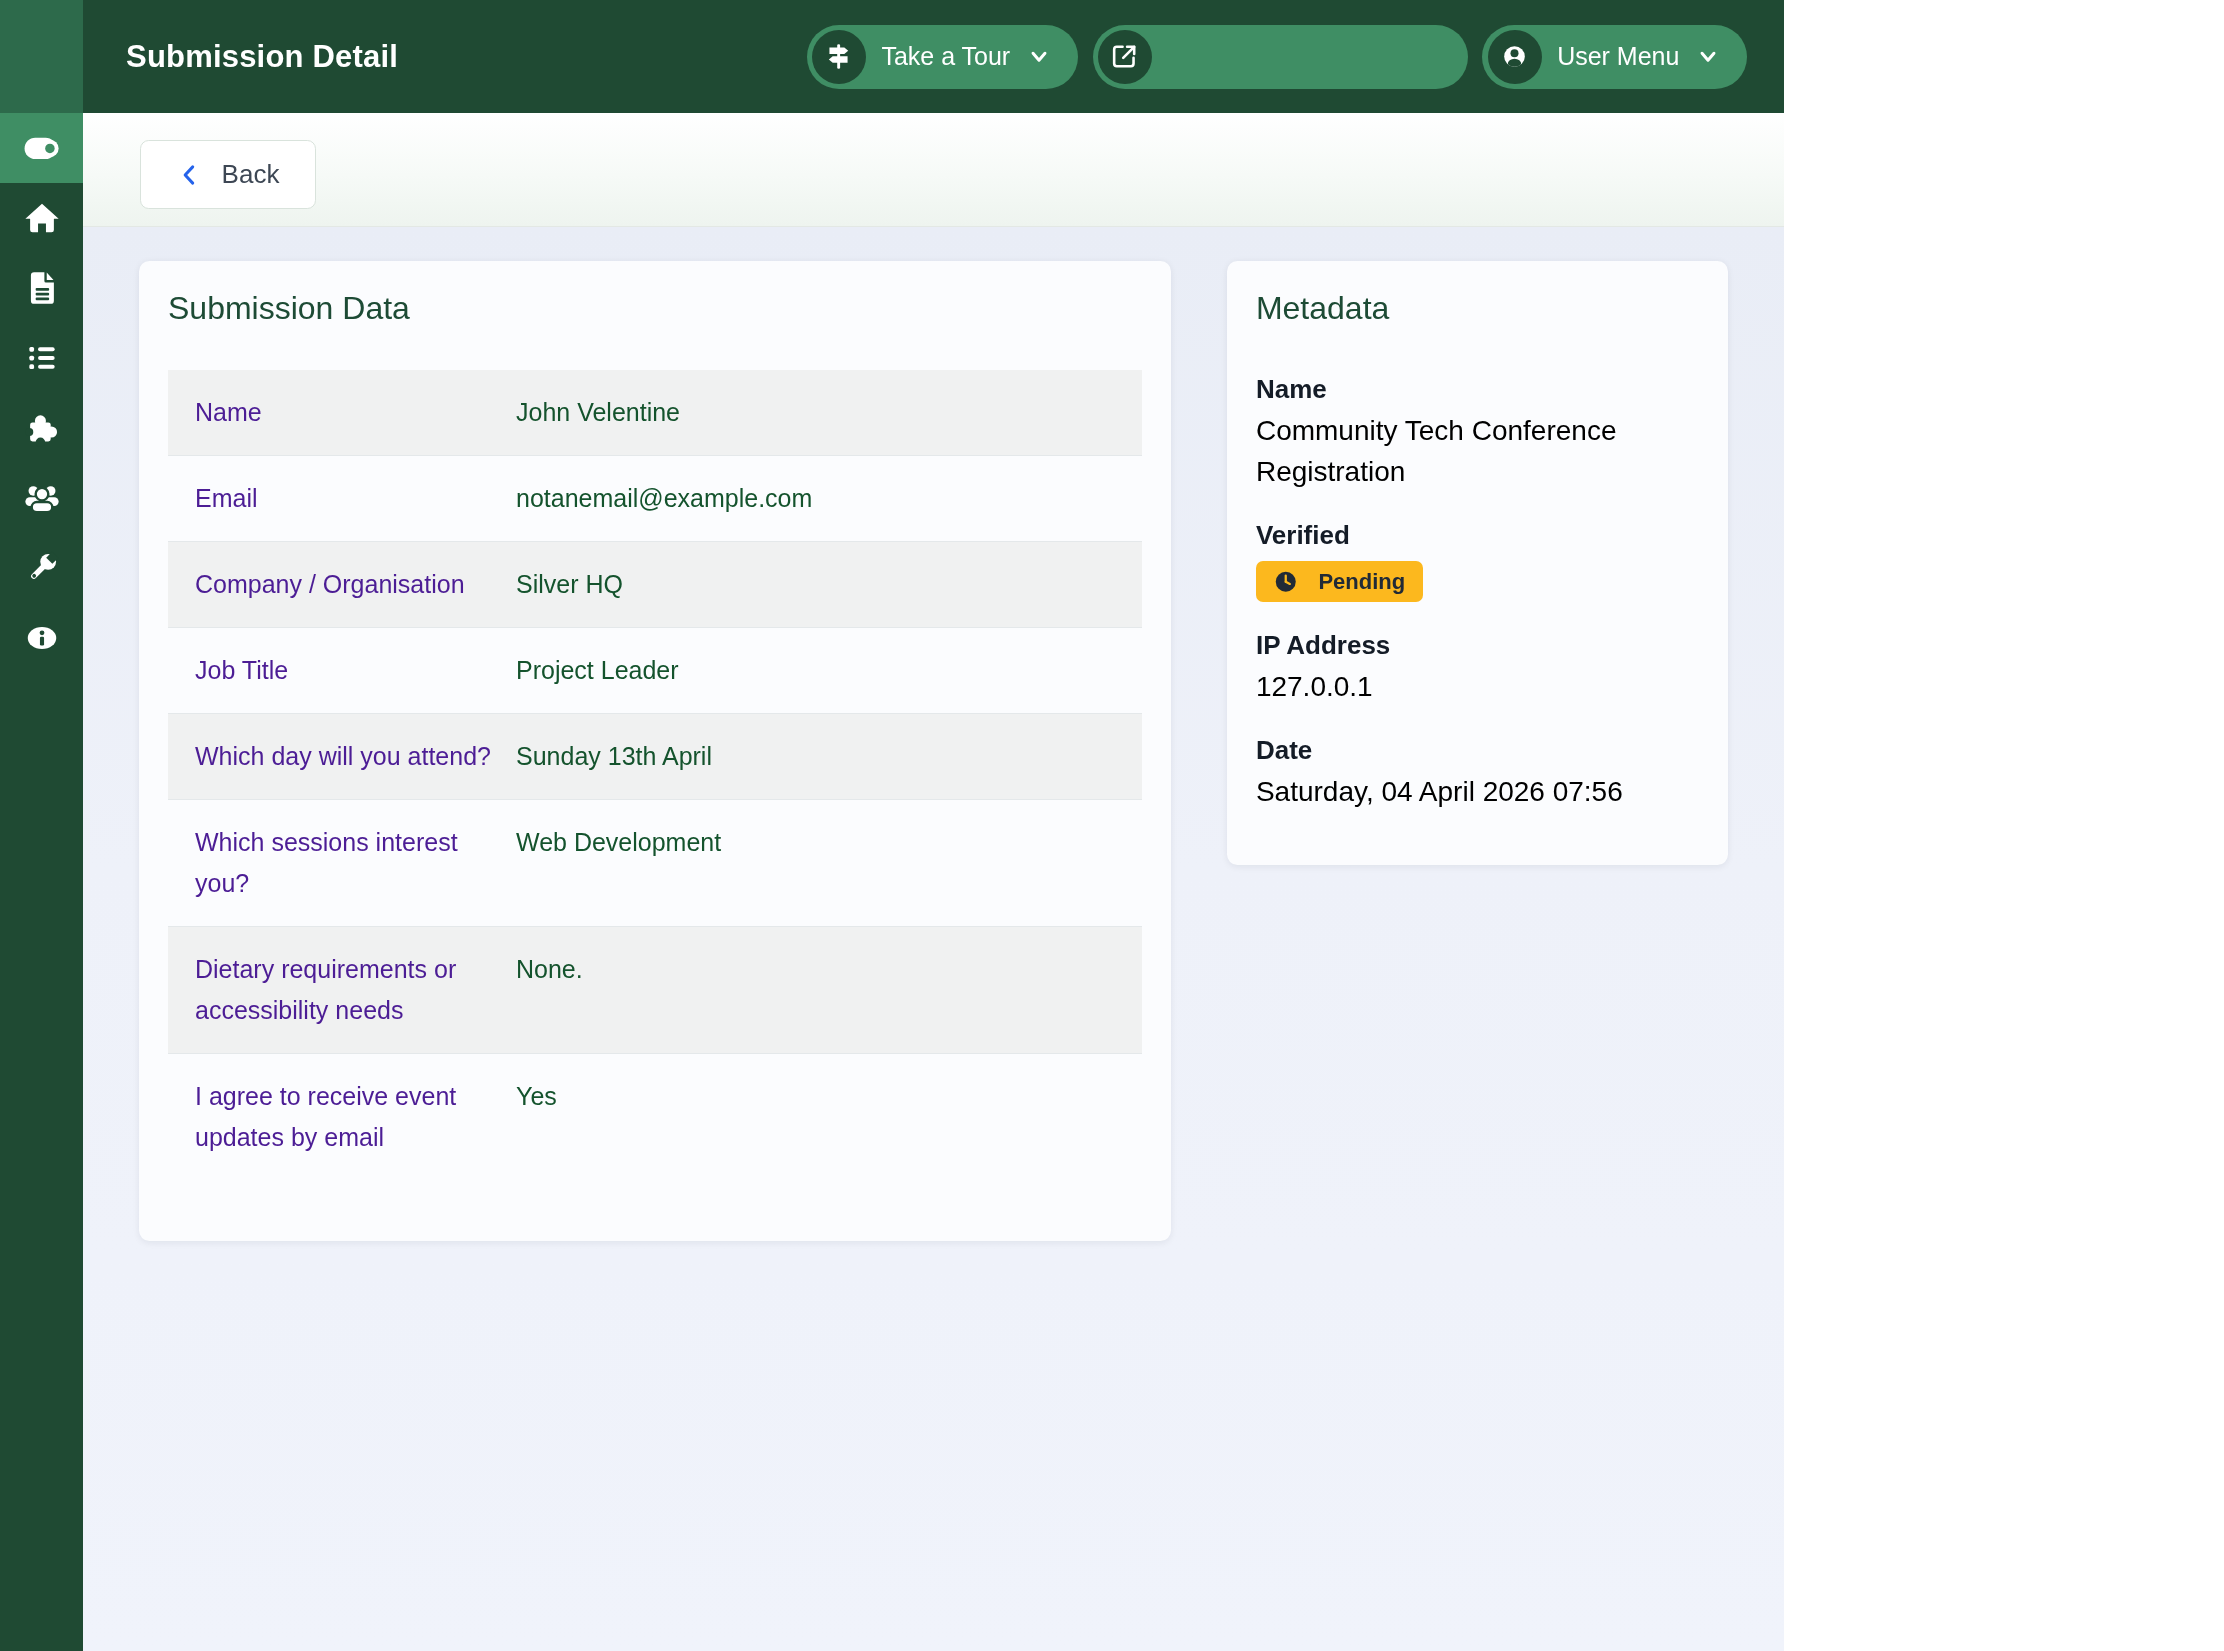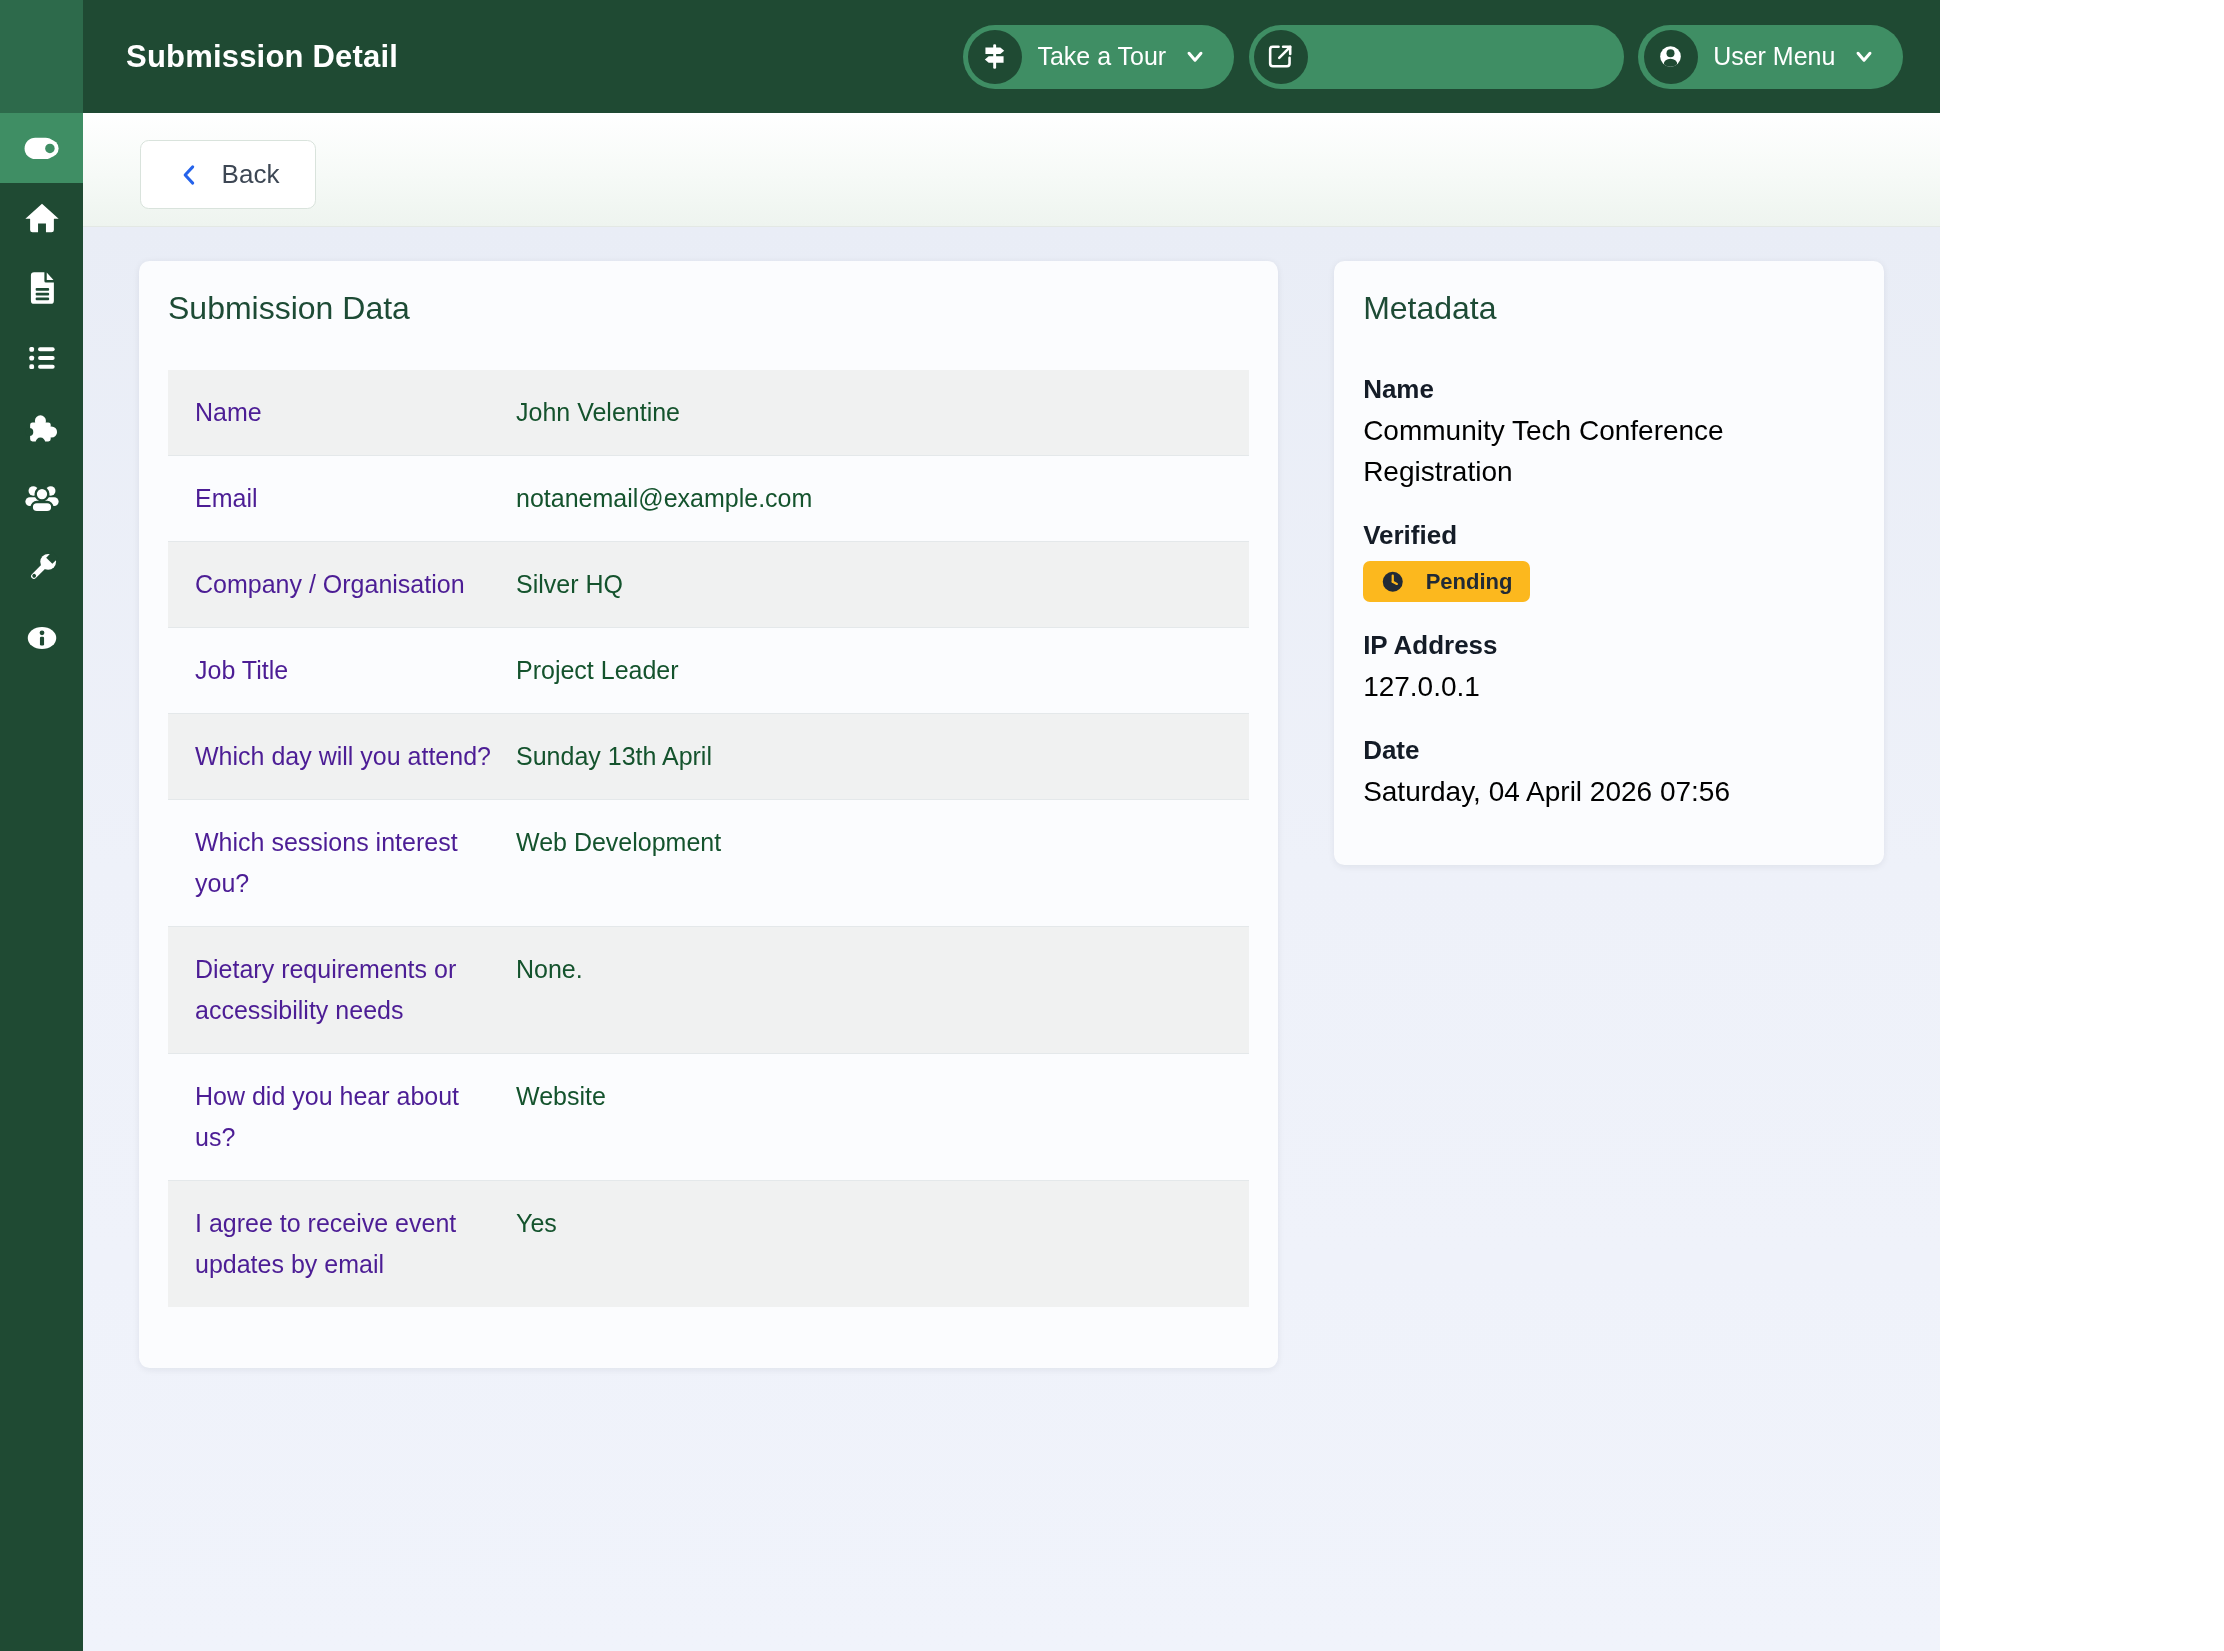--- a/index.html
+++ b/index.html
@@ -1,18 +1,18 @@
 <!DOCTYPE html>
 <html style="font-size:14px"><head>
 <meta charset="utf-8">
 <style>
   * { margin:0; padding:0; box-sizing:border-box; }
   html,body { width:2225px; height:1651px; overflow:hidden;
     font-family:"Liberation Sans", sans-serif; }
-  .app { display:flex; width:1940px; height:1651px; background:#eef1f9; }
+  .app { display:flex; width:1784px; height:1651px; background:#eef1f9; }
 
   
   .sidebar { width:83px; flex:0 0 83px; background:#1f4a33; display:flex; flex-direction:column; }
   .sidebar-corner { height:113px; background:#2d6a4b; }
   .nav-item { height:70px; display:flex; align-items:center; justify-content:center; cursor:pointer; }
   .nav-item.active { background:#3f8e64; }
   .nav-item svg { width:38px; height:38px; display:block; }
 
   
   .main { flex:1; display:flex; flex-direction:column; min-width:0; }
@@ -255,24 +255,20 @@
           </div>
           <div class="row">
             <div class="row-label">Which sessions interest you?</div>
             <div class="row-value">Web Development</div>
           </div>
           <div class="row">
             <div class="row-label">Dietary requirements or accessibility needs</div>
             <div class="row-value">None.</div>
           </div>
           <div class="row">
-            <div class="row-label">How did you hear about us?</div>
-            <div class="row-value">Website</div>
-          </div>
-          <div class="row">
             <div class="row-label">I agree to receive event updates by email</div>
             <div class="row-value">Yes</div>
           </div>
         </div>
       </section>
 
       <aside class="card metadata-card">
         <h2 class="card-title">Metadata</h2>
 
         <div class="meta-group">

